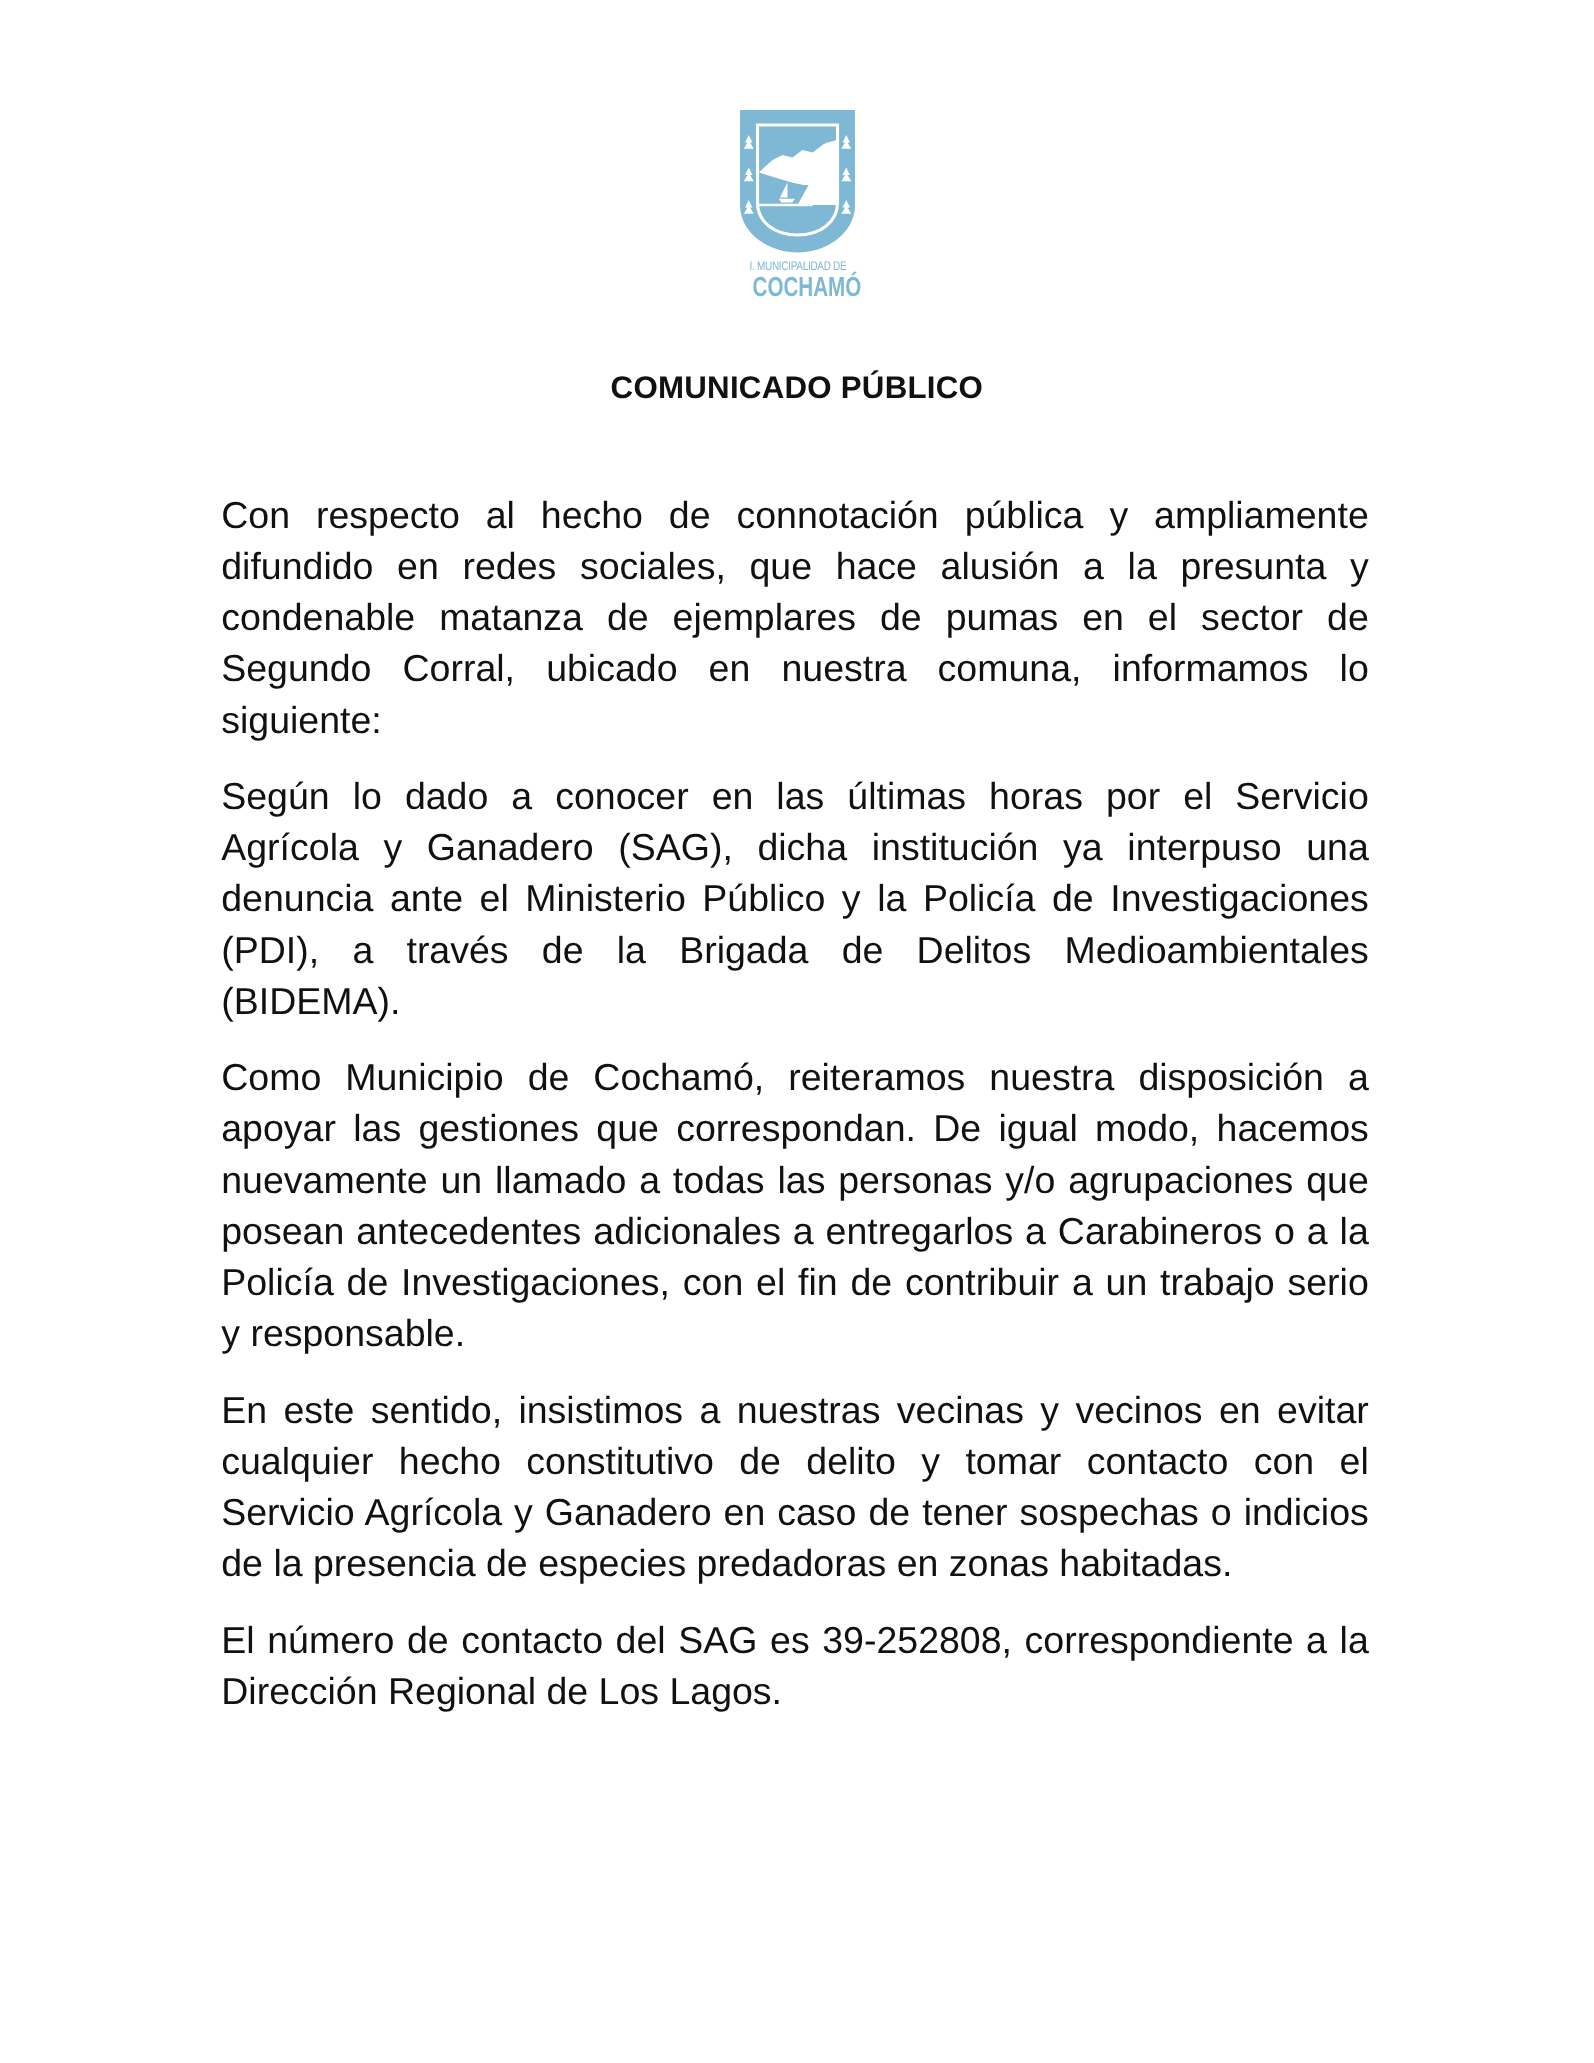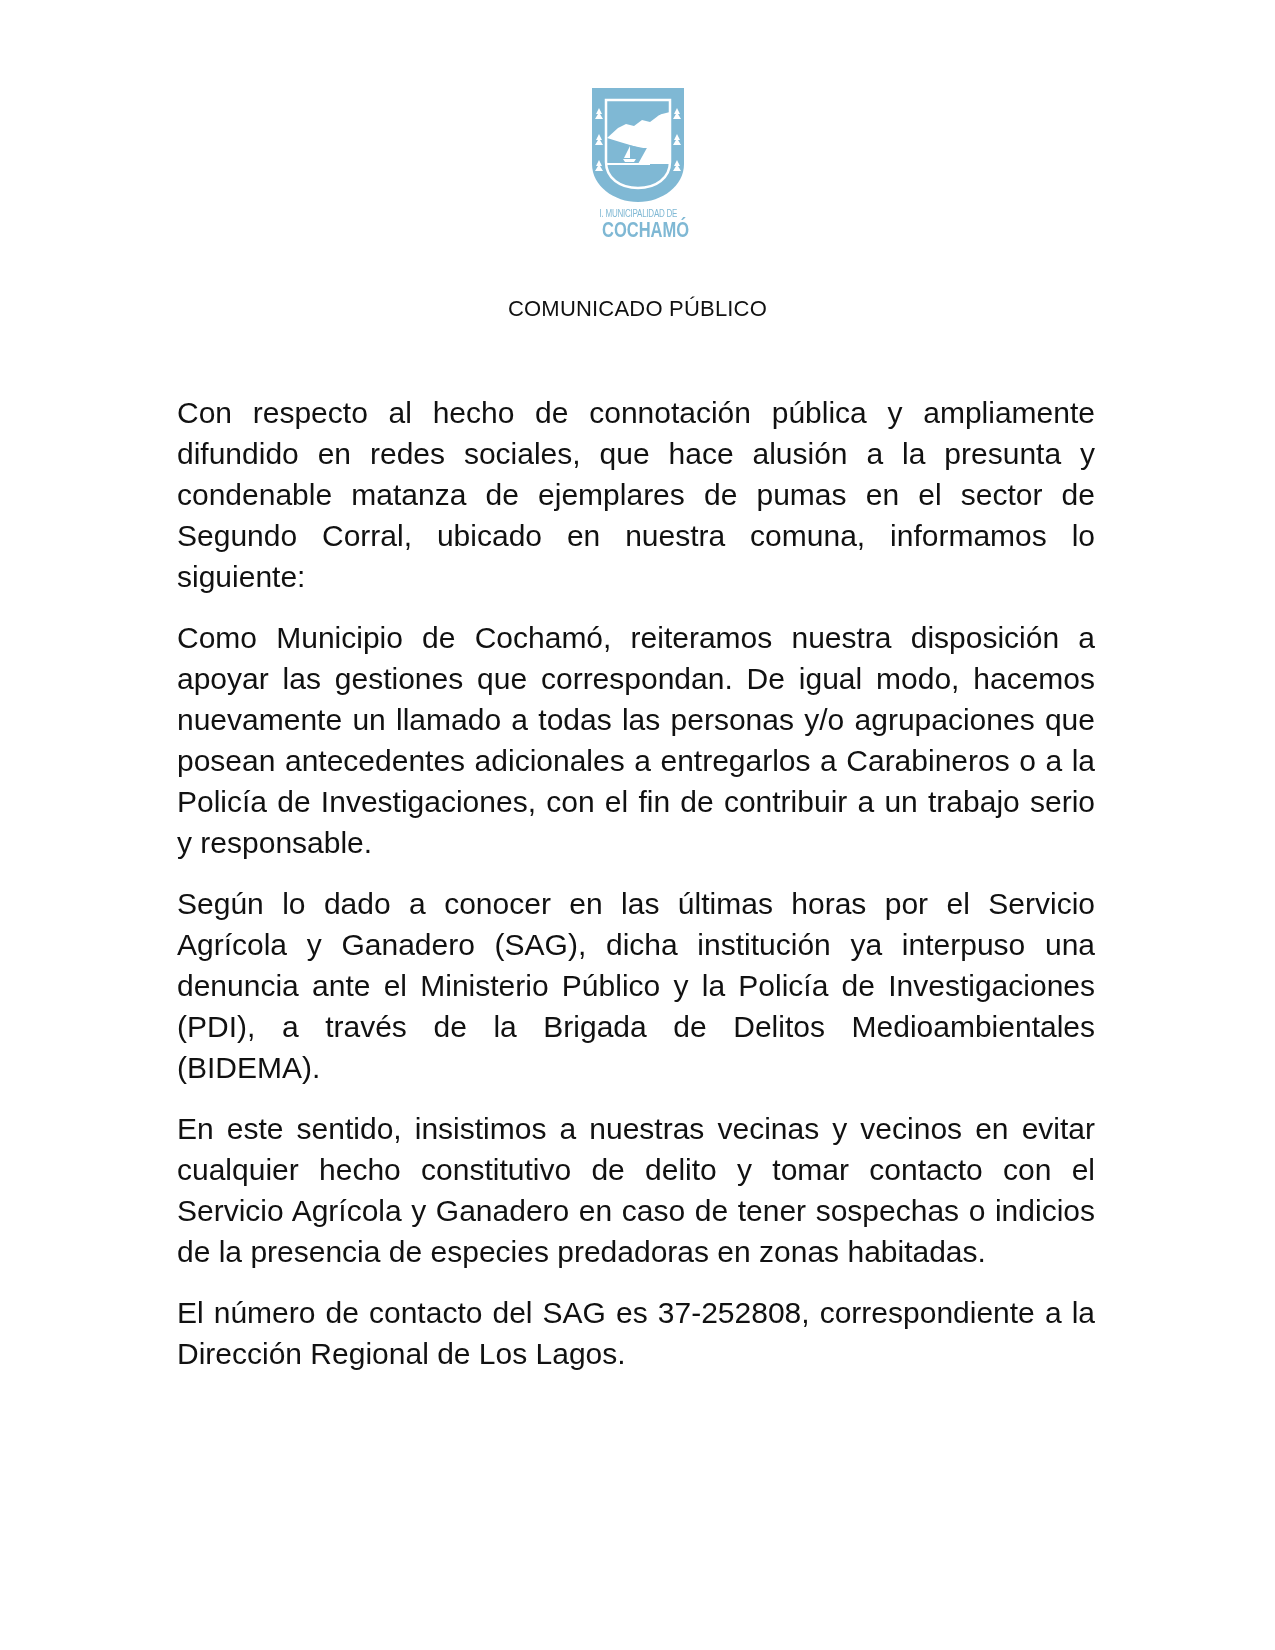--- a/index.html
+++ b/index.html
@@ -2,21 +2,21 @@
 <html><head>
 <meta charset="utf-8">
 <style>
   html, body { margin: 0; padding: 0; background: #ffffff; }
   body { width: 1275px; height: 1650px; position: relative; overflow: hidden; }
   .page { position: absolute; left: 0; top: 0; width: 1275px; height: 1650px; background: #fff; }
   .logo { position: absolute; left: 590px; top: 86px; width: 96px; text-align: center; }
   .shield { width: 96px; height: 118px; display: block; margin: 0 auto; }
   .logo-sub { display: block; font-family: "Liberation Sans", sans-serif; font-size: 10px; letter-spacing: -0.3px; color: #7fb8d4; margin-top: 4px; white-space: nowrap; transform: scaleX(0.8); }
   .logo-name { display: block; font-family: "Liberation Sans", sans-serif; font-weight: bold; font-size: 22px; color: #7fb8d4; line-height: 22px; transform: scaleX(0.75); white-space: nowrap; }
-  .title { position: absolute; top: 296px; left: 0; width: 1275px; text-align: center; font-family: "Liberation Sans", sans-serif; font-weight: normal; font-size: 22px; color: #111; letter-spacing: 0.2px; }
+  .title { position: absolute; top: 296px; left: 0; width: 1275px; text-align: center; font-family: "Liberation Sans", sans-serif; font-weight: bold; font-size: 25px; color: #111; letter-spacing: 0.2px; }
   .body { position: absolute; left: 177px; top: 392px; width: 918px; font-family: "Liberation Sans", sans-serif; font-size: 30px; line-height: 41px; color: #111; }
   .body p { margin: 0 0 20px 0; text-align: justify; }
 </style>
 </head>
 <body>
 
 <div class="page">
 
   <div class="logo">
     <svg class="shield" viewBox="0 0 96 118">
@@ -42,19 +42,19 @@
       <path d="M87 74 L84 80 H86 L83 85 H91 L88 80 H90 Z" fill="#ffffff"></path>
     </svg>
     <span class="logo-sub">I. MUNICIPALIDAD DE</span>
     <span class="logo-name">COCHAMÓ</span>
   </div>
 
   <div class="title">COMUNICADO PÚBLICO</div>
 
   <div class="body">
     <p>Con respecto al hecho de connotación pública y ampliamente difundido en redes sociales, que hace alusión a la presunta y condenable matanza de ejemplares de pumas en el sector de Segundo Corral, ubicado en nuestra comuna, informamos lo siguiente:</p>
+    <p>Según lo dado a conocer en las últimas horas por el Servicio Agrícola y Ganadero (SAG), dicha institución ya interpuso una denuncia ante el Ministerio Público y la Policía de Investigaciones (PDI), a través de la Brigada de Delitos Medioambientales (BIDEMA).</p>
     <p>Como Municipio de Cochamó, reiteramos nuestra disposición a apoyar las gestiones que correspondan. De igual modo, hacemos nuevamente un llamado a todas las personas y/o agrupaciones que posean antecedentes adicionales a entregarlos a Carabineros o a la Policía de Investigaciones, con el fin de contribuir a un trabajo serio y responsable.</p>
-    <p>Según lo dado a conocer en las últimas horas por el Servicio Agrícola y Ganadero (SAG), dicha institución ya interpuso una denuncia ante el Ministerio Público y la Policía de Investigaciones (PDI), a través de la Brigada de Delitos Medioambientales (BIDEMA).</p>
     <p>En este sentido, insistimos a nuestras vecinas y vecinos en evitar cualquier hecho constitutivo de delito y tomar contacto con el Servicio Agrícola y Ganadero en caso de tener sospechas o indicios de la presencia de especies predadoras en zonas habitadas.</p>
-    <p>El número de contacto del SAG es 37-252808, correspondiente a la Dirección Regional de Los Lagos.</p>
+    <p>El número de contacto del SAG es 39-252808, correspondiente a la Dirección Regional de Los Lagos.</p>
   </div>
 
 </div>
 
 </body></html>

